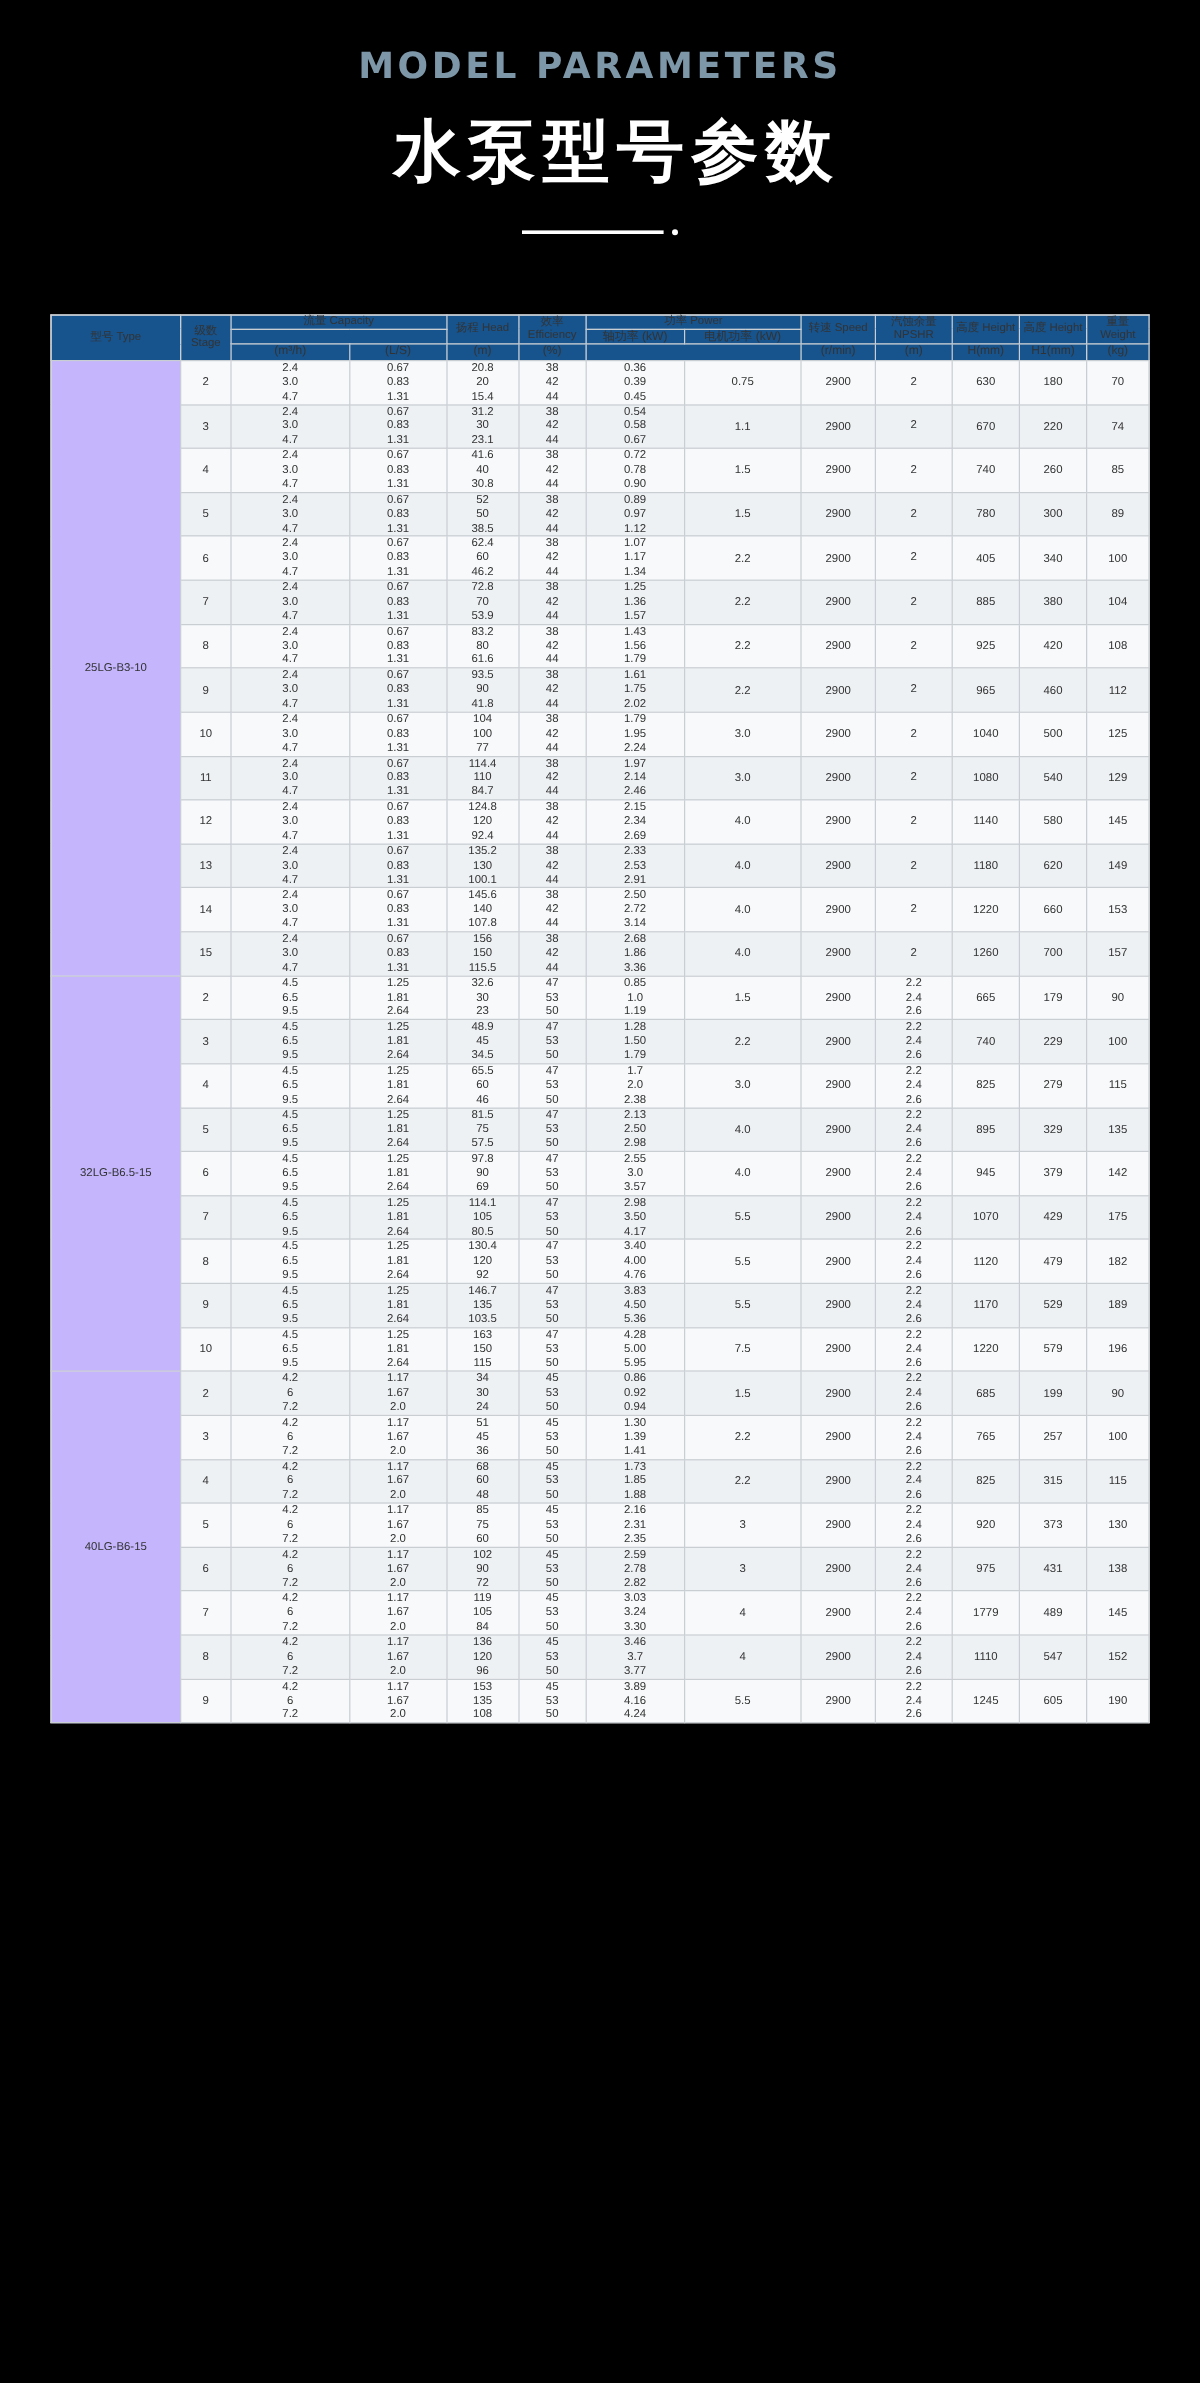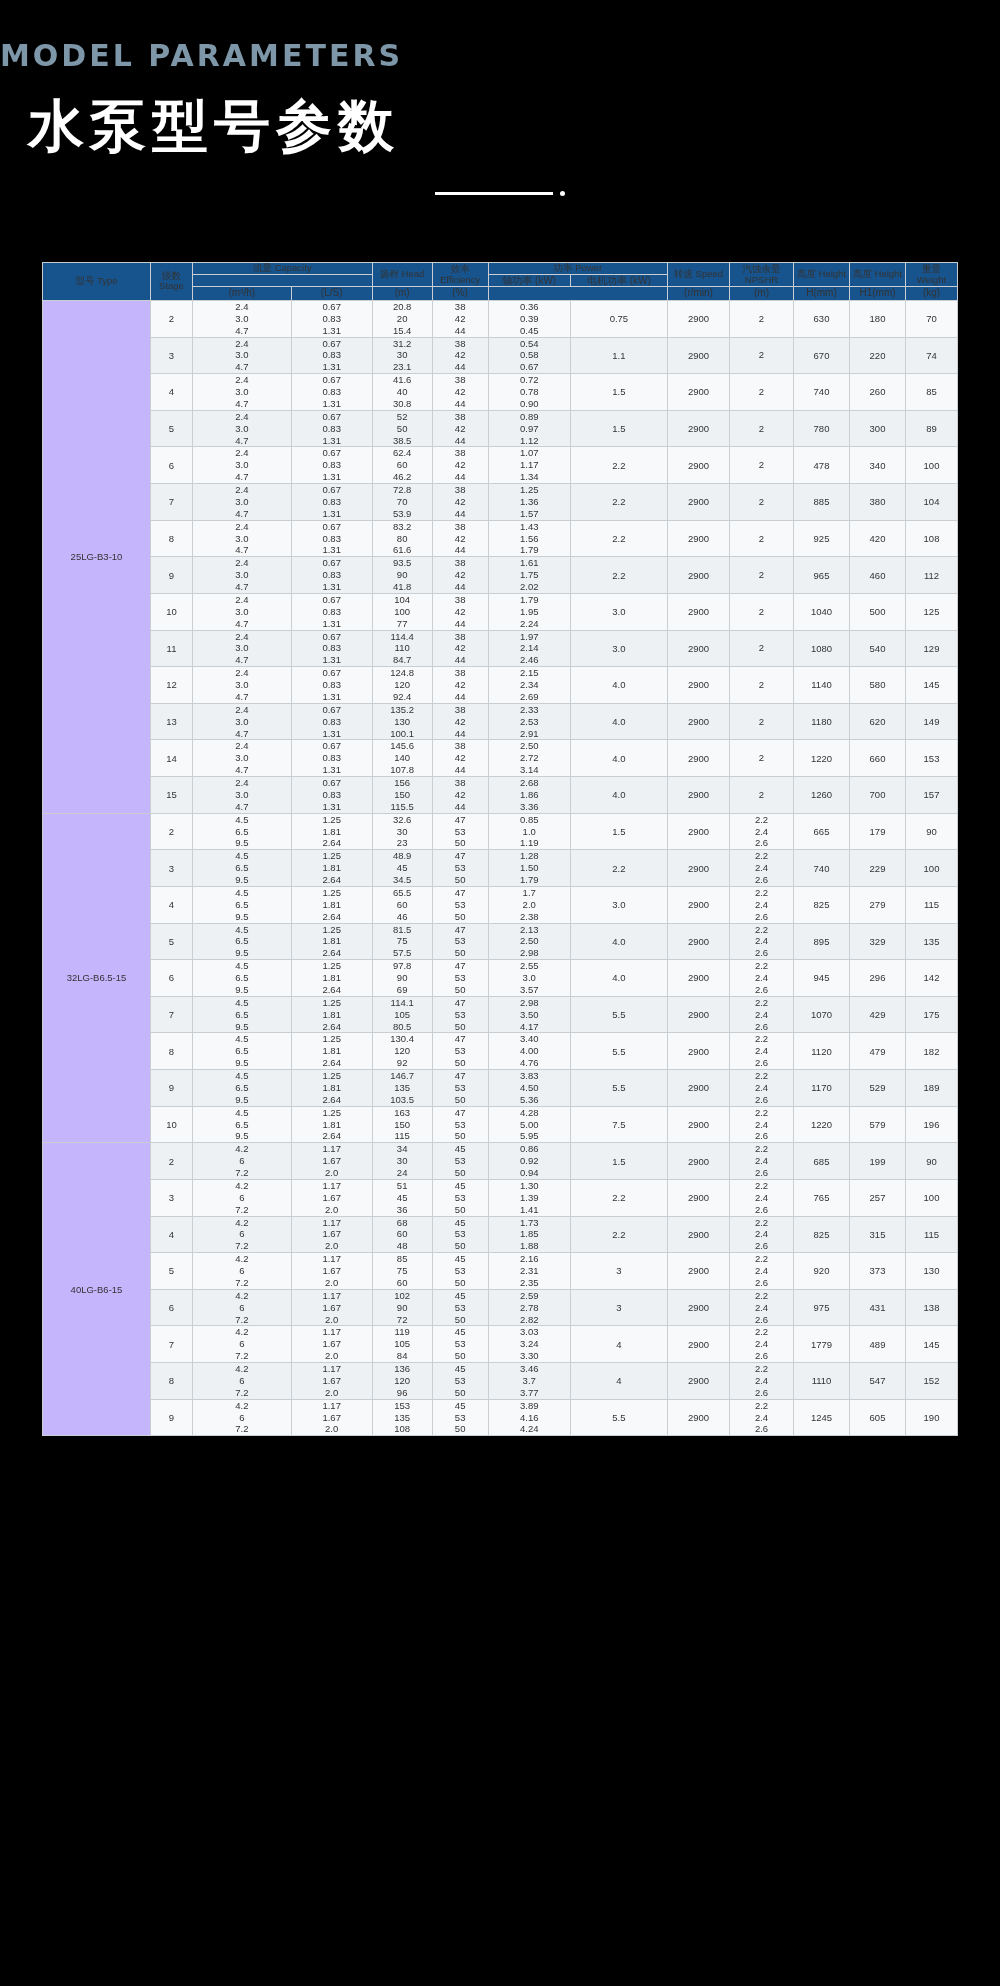--- a/index.html
+++ b/index.html
@@ -11,21 +11,21 @@
     color:#222;
   }
   .page {
     width:1000px;
     min-height:1986px;
     background:#000;
     position:relative;
     padding:0;
   }
   .header {
-    text-align:left;
+    text-align:center;
     padding-top:38px;
     padding-bottom:8px;
   }
   .header .eng {
     color:#7d97a8;
     font-size:30px;
     font-weight:bold;
     letter-spacing:3px;
     font-family:"DejaVu Sans", sans-serif;
   }
@@ -277,21 +277,21 @@
 46.2</td>
             <td class="multi">38
 42
 44</td>
             <td class="multi">1.07
 1.17
 1.34</td>
             <td class="val">2.2</td>
             <td class="val">2900</td>
             <td class="multi">2</td>
-            <td class="val">478</td>
+            <td class="val">405</td>
             <td class="val">340</td>
             <td class="val">100</td>
           </tr>
           <tr class="band-b">
             <td class="stage">7</td>
             <td class="multi">2.4
 3.0
 4.7</td>
             <td class="multi">0.67
 0.83
@@ -625,21 +625,21 @@
 50</td>
             <td class="multi">2.55
 3.0
 3.57</td>
             <td class="val">4.0</td>
             <td class="val">2900</td>
             <td class="multi">2.2
 2.4
 2.6</td>
             <td class="val">945</td>
-            <td class="val">296</td>
+            <td class="val">379</td>
             <td class="val">142</td>
           </tr>
           <tr class="band-b">
             <td class="stage">7</td>
             <td class="multi">4.5
 6.5
 9.5</td>
             <td class="multi">1.25
 1.81
 2.64</td>

